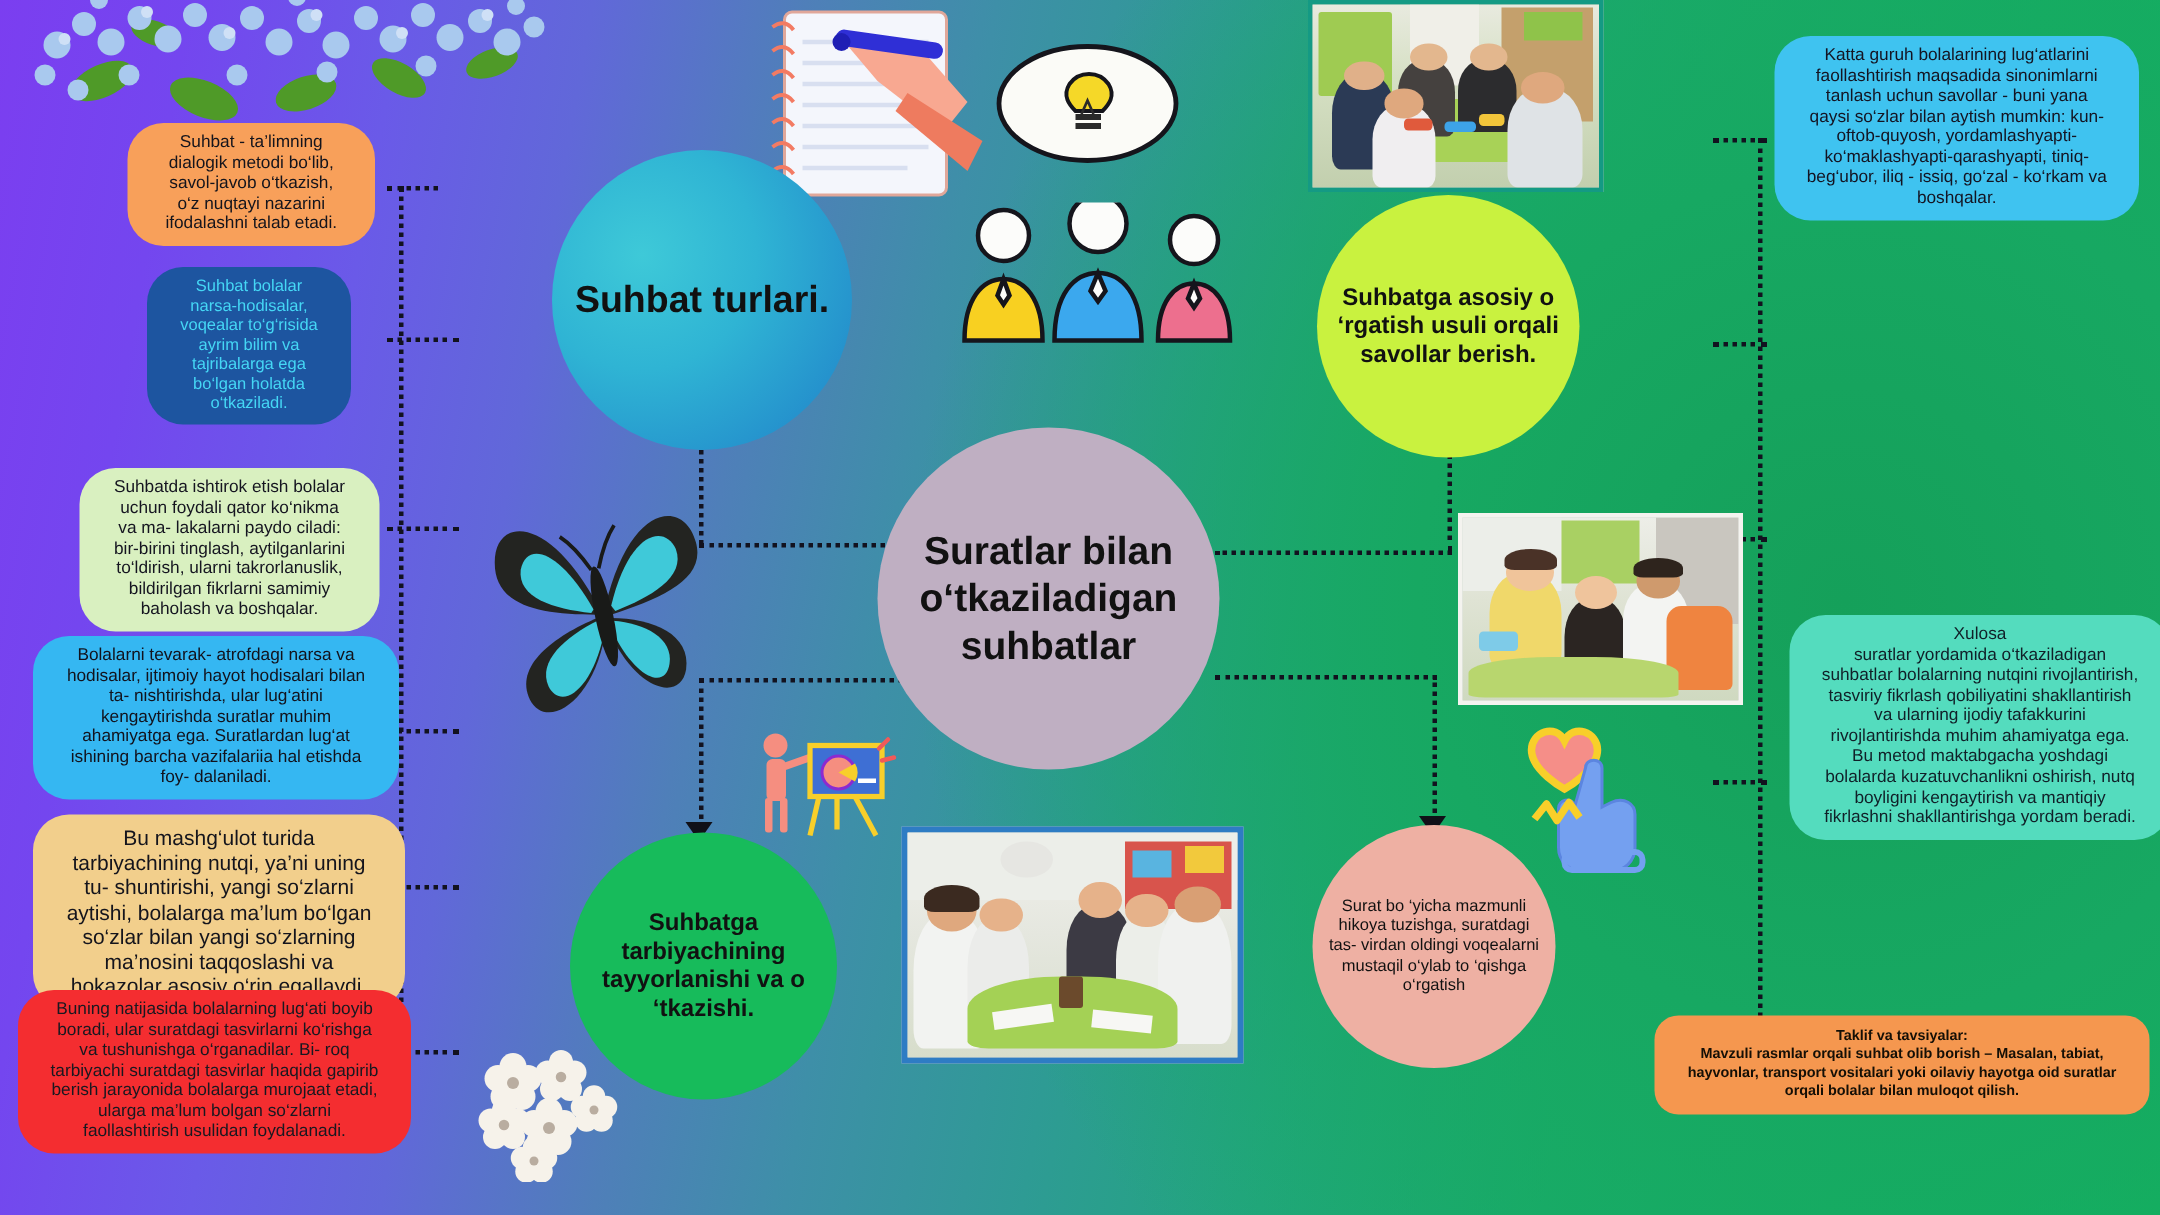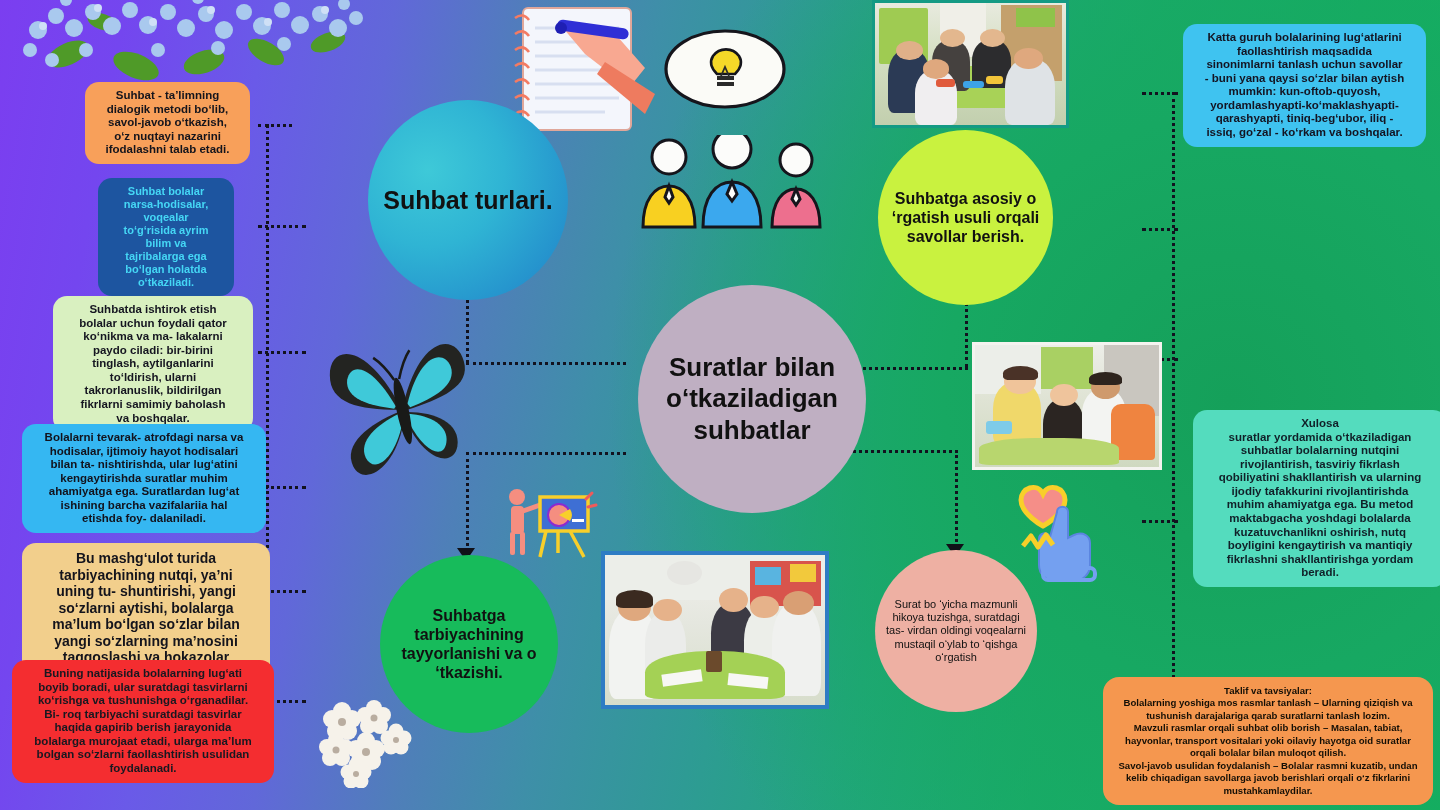--- a/index.html
+++ b/index.html
@@ -24,26 +24,25 @@
         #22a67e 62%,
         #19ad6a 74%,
         #14b062 86%,
         #12b25e 100%);
     overflow: hidden;
   }
 
   
   .card {
     position: absolute;
-    border-radius: 14px;
+    border-radius: 24px;
     padding: 7px 20px;
     text-align: center;
     line-height: 1.18;
     z-index: 12;
-    font-weight: bold;
   }
 
   
   .circ {
     position: absolute;
     border-radius: 50%;
     display: flex;
     align-items: center;
     justify-content: center;
     text-align: center;
@@ -376,41 +375,41 @@
 
   <div class="circ" style="left:368px;top:100px;width:200px;height:200px;font-size:25px;
               background:radial-gradient(circle at 30% 35%, #3ec9d8 0%, #2fb4d4 40%, #1f7fc9 100%);">
     <span>Suhbat turlari.</span>
   </div>
 
   <div class="circ" style="left:878px;top:130px;width:175px;height:175px;font-size:16px;background:#c9f23f;">
     <span>Suhbatga asosiy o ‘rgatish usuli orqali savollar berish.</span>
   </div>
 
-  <div class="circ" style="left:638px;top:285px;width:228px;height:228px;font-size:26px;background:#bfafc2;text-align:center;">
+  <div class="circ" style="left:585px;top:285px;width:228px;height:228px;font-size:26px;background:#bfafc2;text-align:center;">
     <span>Suratlar bilan o‘tkaziladigan suhbatlar</span>
   </div>
 
   <div class="circ" style="left:380px;top:555px;width:178px;height:178px;font-size:16px;background:#17bb5b;">
     <span>Suhbatga tarbiyachining tayyorlanishi va o ‘tkazishi.</span>
   </div>
 
   <div class="circ" style="left:875px;top:550px;width:162px;height:162px;font-size:11px;font-weight:normal;background:#eeb0a3;">
     <span>Surat bo ‘yicha mazmunli hikoya tuzishga, suratdagi tas- virdan oldingi voqealarni mustaqil o‘ylab to ‘qishga o‘rgatish</span>
   </div>
 
   <div class="card" style="left:98px;top:178px;width:136px;font-size:11px;background:#1d55a0;color:#45d7f5;">
     <span>Suhbat bolalar narsa-hodisalar, voqealar to‘g‘risida ayrim bilim va tajribalarga ega bo‘lgan holatda o‘tkaziladi.</span>
   </div>
 
   <div class="card" style="left:85px;top:82px;width:165px;font-size:11.5px;background:#f8a05a;color:#14141c;">
     <span>Suhbat - ta’limning dialogik metodi bo‘lib, savol-javob o‘tkazish, o‘z nuqtayi nazarini ifodalashni talab etadi.</span>
   </div>
 
-  <div class="card" style="left:53px;top:296px;width:200px;font-size:11.5px;background:#d9f0c0;color:#151520;">
+  <div class="card" style="left:53px;top:312px;width:200px;font-size:11.5px;background:#d9f0c0;color:#151520;">
     <span>Suhbatda ishtirok etish bolalar uchun foydali qator ko‘nikma va ma- lakalarni paydo ciladi: bir-birini tinglash, aytilganlarini to‘ldirish, ularni takrorlanuslik, bildirilgan fikrlarni samimiy baholash va boshqalar.</span>
   </div>
 
   <div class="card" style="left:22px;top:424px;width:244px;font-size:11.5px;background:#35b7f2;color:#12121c;">
     <span>Bolalarni tevarak- atrofdagi narsa va hodisalar, ijtimoiy hayot hodisalari bilan ta- nishtirishda, ular lug‘atini kengaytirishda suratlar muhim ahamiyatga ega. Suratlardan lug‘at ishining barcha vazifalariia hal etishda foy- dalaniladi.</span>
   </div>
 
   <div class="card" style="left:22px;top:543px;width:248px;font-size:14px;background:#f2cf8c;color:#14141c;">
     <span>Bu mashg‘ulot turida tarbiyachining nutqi, ya’ni uning tu- shuntirishi, yangi so‘zlarni aytishi, bolalarga ma’lum bo‘lgan so‘zlar bilan yangi so‘zlarning ma’nosini taqqoslashi va hokazolar asosiy o‘rin egallaydi.</span>
   </div>
@@ -426,18 +425,16 @@
 
 
   <div class="card" style="left:1193px;top:410px;width:254px;font-size:11.5px;background:#54dcbe;color:#102028;">
     <div>Xulosa</div>
     <span>suratlar yordamida o‘tkaziladigan suhbatlar bolalarning nutqini rivojlantirish, tasviriy fikrlash qobiliyatini shakllantirish va ularning ijodiy tafakkurini rivojlantirishda muhim ahamiyatga ega. Bu metod maktabgacha yoshdagi bolalarda kuzatuvchanlikni oshirish, nutq boyligini kengaytirish va mantiqiy fikrlashni shakllantirishga yordam beradi.</span>
   </div>
 
   <div class="card" style="left:1103px;top:677px;width:330px;font-size:9.6px;font-weight:bold;line-height:1.3;
               background:#f5974f;color:#140f06;border-radius:16px;padding:8px 12px;">
     <div>Taklif va tavsiyalar:</div>
-    <div>Bolalarning yoshiga mos rasmlar tanlash – Ularning qiziqish va tushunish darajalariga qarab suratlarni tanlash lozim.</div>
     <div>Mavzuli rasmlar orqali suhbat olib borish – Masalan, tabiat, hayvonlar, transport vositalari yoki oilaviy hayotga oid suratlar orqali bolalar bilan muloqot qilish.</div>
-    <div>Savol-javob usulidan foydalanish – Bolalar rasmni kuzatib, undan kelib chiqadigan savollarga javob berishlari orqali o‘z fikrlarini mustahkamlaydilar.</div>
   </div>
 
 </div>
 
 </body></html>

